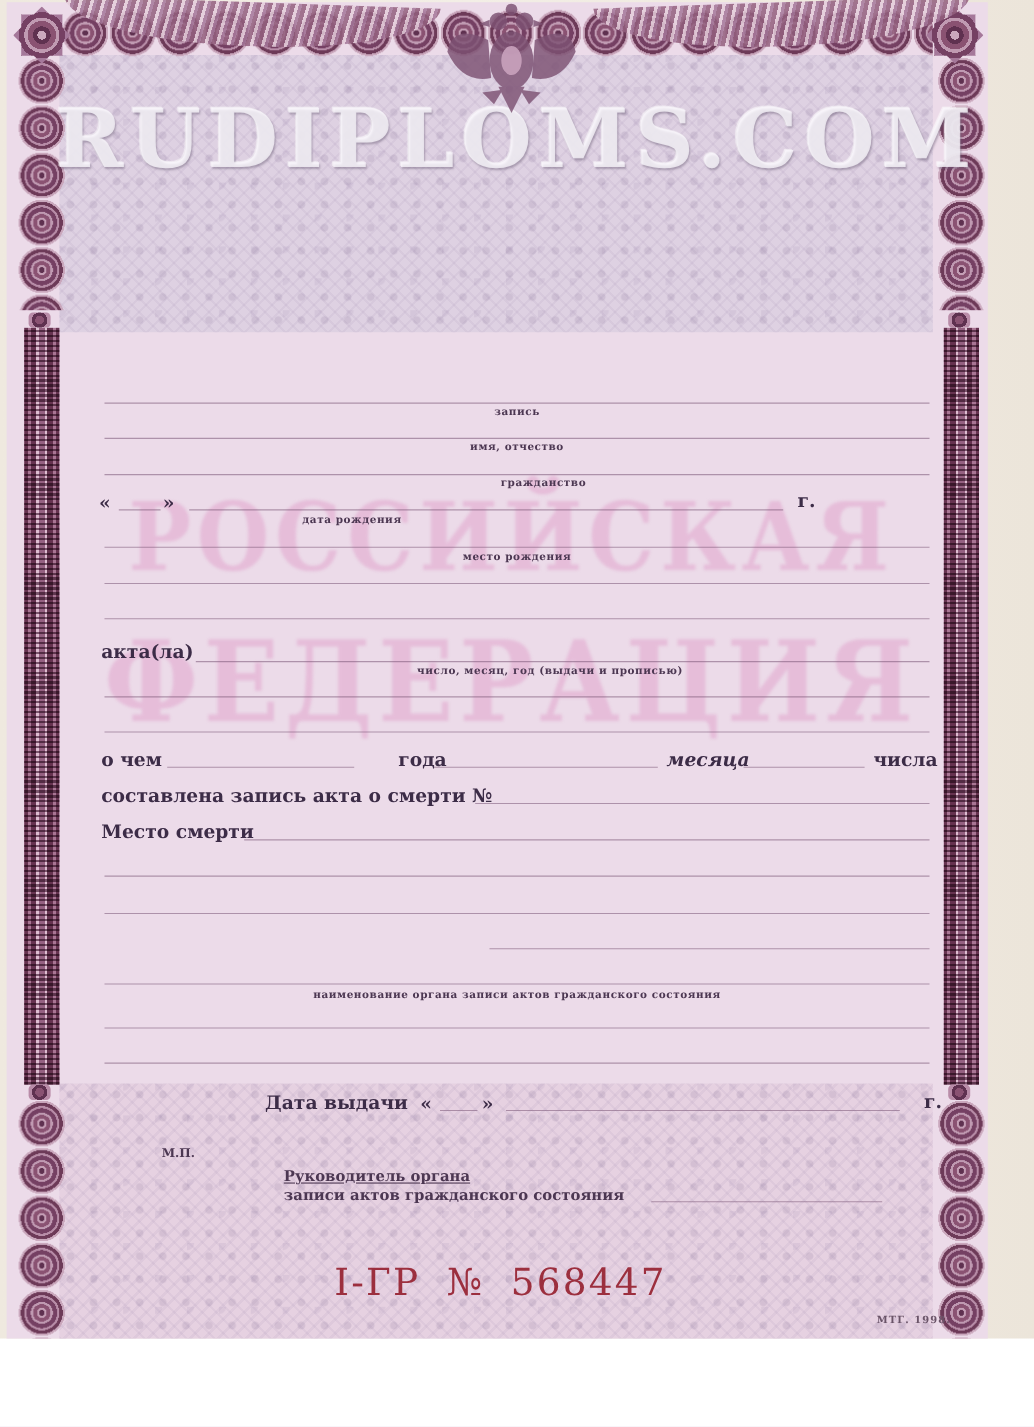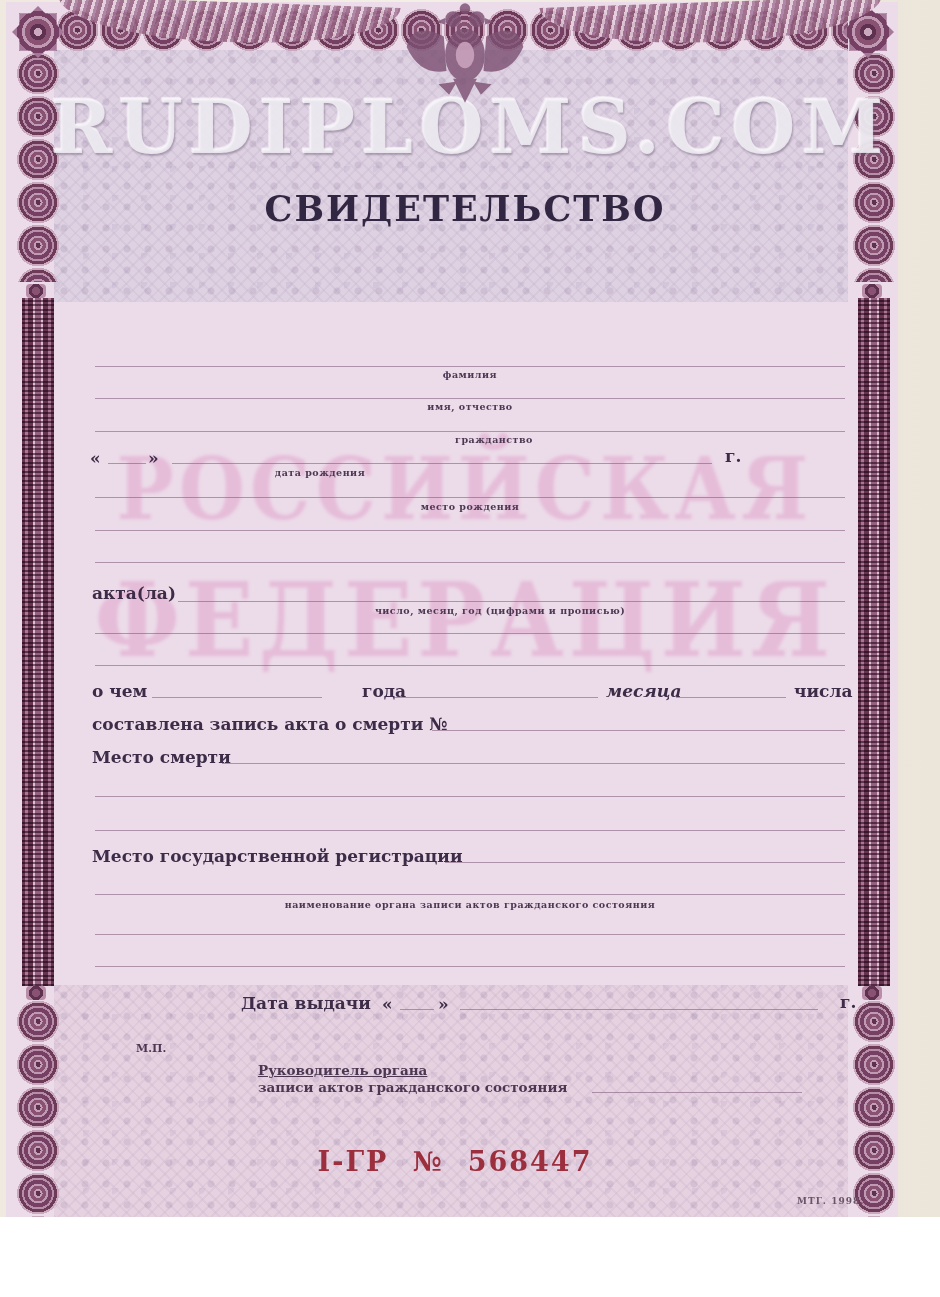--- a/index.html
+++ b/index.html
@@ -61,21 +61,21 @@
      font-weight:bold;font-size:35px;letter-spacing:2px;color:#322743;z-index:5;}
   .ru-wm{position:absolute;left:465px;transform:translateX(-50%) scaleX(.88);white-space:nowrap;
      font-weight:bold;color:rgba(223,156,201,.48);filter:blur(1.6px);letter-spacing:6px;z-index:2;}
   .fl{position:absolute;height:0;border-bottom:1px solid rgba(122,86,118,.55);z-index:3;}
   .hint{position:absolute;transform:translateX(-50%);white-space:nowrap;
      font-weight:bold;font-size:9.5px;letter-spacing:.5px;color:#4c3752;z-index:4;}
   .lab{position:absolute;white-space:nowrap;font-weight:bold;font-size:17px;color:#3c2c47;z-index:4;}
   .lab13{position:absolute;white-space:nowrap;font-weight:bold;font-size:13.5px;color:#4c3752;z-index:4;}
   .small{font-size:11px;}
   .serial{position:absolute;left:455px;top:1146px;transform:translateX(-50%);white-space:nowrap;
-     font-weight:bold;font-size:27px;letter-spacing:2px;color:#9c2f3e;z-index:4;text-align:right;}
+     font-weight:normal;font-size:34px;letter-spacing:2px;color:#9c2f3e;z-index:4;text-align:right;}
   .serial span{margin:0 12px;}
   .printer{position:absolute;left:797px;top:1196px;font-size:9px;font-weight:bold;
      color:#6a5468;letter-spacing:1px;z-index:4;}
   .eagle{position:absolute;left:398px;top:2px;z-index:7;}
 </style>
 </head>
 <body>
 
 <div class="paper">
   <div class="cert"></div>
@@ -122,24 +122,23 @@
       <path d="M30,62 L44,60 L38,70 Z"></path>
       <path d="M70,62 L56,60 L62,70 Z"></path>
     </g>
     <ellipse cx="50" cy="40" rx="7" ry="10" fill="#c9a2bc" opacity="0.9"></ellipse>
   </svg>
 
   <div class="site-wm">RUDIPLOMS.COM</div>
   <div class="ru-wm" style="top:438px;font-size:86px;">РОССИЙСКАЯ</div>
   <div class="ru-wm" style="top:560px;font-size:102px;">ФЕДЕРАЦИЯ</div>
 
-  <div class="title" style="top:188px;">СВИДЕТЕЛЬСТВО</div>
 
   <div class="fl" style="left:95px;top:366px;width:750px;"></div>
-  <div class="hint" style="left:470px;top:369px;">фамилия</div>
+  <div class="hint" style="left:470px;top:369px;">запись</div>
 
   <div class="fl" style="left:95px;top:398px;width:750px;"></div>
   <div class="hint" style="left:470px;top:401px;">имя, отчество</div>
 
   <div class="fl" style="left:95px;top:431px;width:750px;"></div>
   <div class="hint" style="left:494px;top:434px;">гражданство</div>
 
   <div class="lab" style="left:90px;top:448px;">«</div>
   <div class="fl" style="left:108px;top:463px;width:38px;"></div>
   <div class="lab" style="left:148px;top:448px;">»</div>
@@ -147,55 +146,54 @@
   <div class="lab" style="left:725px;top:446px;">г.</div>
   <div class="hint" style="left:320px;top:467px;">дата рождения</div>
 
   <div class="fl" style="left:95px;top:497px;width:750px;"></div>
   <div class="hint" style="left:470px;top:501px;">место рождения</div>
   <div class="fl" style="left:95px;top:530px;width:750px;"></div>
   <div class="fl" style="left:95px;top:562px;width:750px;"></div>
 
   <div class="lab" style="left:92px;top:583px;">акта(ла)</div>
   <div class="fl" style="left:178px;top:601px;width:667px;"></div>
-  <div class="hint" style="left:500px;top:605px;">число, месяц, год (цифрами и прописью)</div>
+  <div class="hint" style="left:500px;top:605px;">число, месяц, год (выдачи и прописью)</div>
   <div class="fl" style="left:95px;top:633px;width:750px;"></div>
   <div class="fl" style="left:95px;top:665px;width:750px;"></div>
 
   <div class="lab" style="left:92px;top:681px;">о чем</div>
   <div class="fl" style="left:152px;top:697px;width:170px;"></div>
   <div class="lab" style="left:330px;top:681px;margin-left:32px;">года</div>
   <div class="fl" style="left:394px;top:697px;width:204px;"></div>
   <div class="lab" style="left:606px;top:681px;font-style:italic;">месяца</div>
   <div class="fl" style="left:676px;top:697px;width:110px;"></div>
   <div class="lab" style="left:794px;top:681px;">числа</div>
 
   <div class="lab" style="left:92px;top:714px;">составлена запись акта о смерти №</div>
   <div class="fl" style="left:432px;top:730px;width:413px;"></div>
 
   <div class="lab" style="left:92px;top:747px;">Место смерти</div>
   <div class="fl" style="left:222px;top:763px;width:623px;"></div>
   <div class="fl" style="left:95px;top:796px;width:750px;"></div>
   <div class="fl" style="left:95px;top:830px;width:750px;"></div>
 
-  <div class="lab" style="left:92px;top:846px;">Место государственной регистрации</div>
   <div class="fl" style="left:445px;top:862px;width:400px;"></div>
   <div class="fl" style="left:95px;top:894px;width:750px;"></div>
   <div class="hint" style="left:470px;top:899px;">наименование органа записи актов гражданского состояния</div>
   <div class="fl" style="left:95px;top:934px;width:750px;"></div>
   <div class="fl" style="left:95px;top:966px;width:750px;"></div>
 
   <div class="lab" style="left:241px;top:993px;">Дата выдачи</div>
   <div class="lab" style="left:382px;top:994px;">«</div>
   <div class="fl" style="left:400px;top:1009px;width:34px;"></div>
   <div class="lab" style="left:438px;top:994px;">»</div>
   <div class="fl" style="left:460px;top:1009px;width:358px;"></div>
   <div class="lab" style="left:840px;top:992px;">г.</div>
 
-  <div class="lab13 small" style="left:136px;top:1042px;">М.П.</div>
+  <div class="lab13 small" style="left:147px;top:1042px;">М.П.</div>
   <div class="lab13" style="left:258px;top:1062px;text-decoration:underline;">Руководитель органа</div>
   <div class="lab13" style="left:258px;top:1079px;">записи актов гражданского состояния</div>
   <div class="fl" style="left:592px;top:1092px;width:210px;"></div>
 
   <div class="serial"><span>I-ГР</span><span>№</span><span>568447</span></div>
 
   <div class="printer">МТГ. 1998.</div>
 </div>
 
 </body></html>

